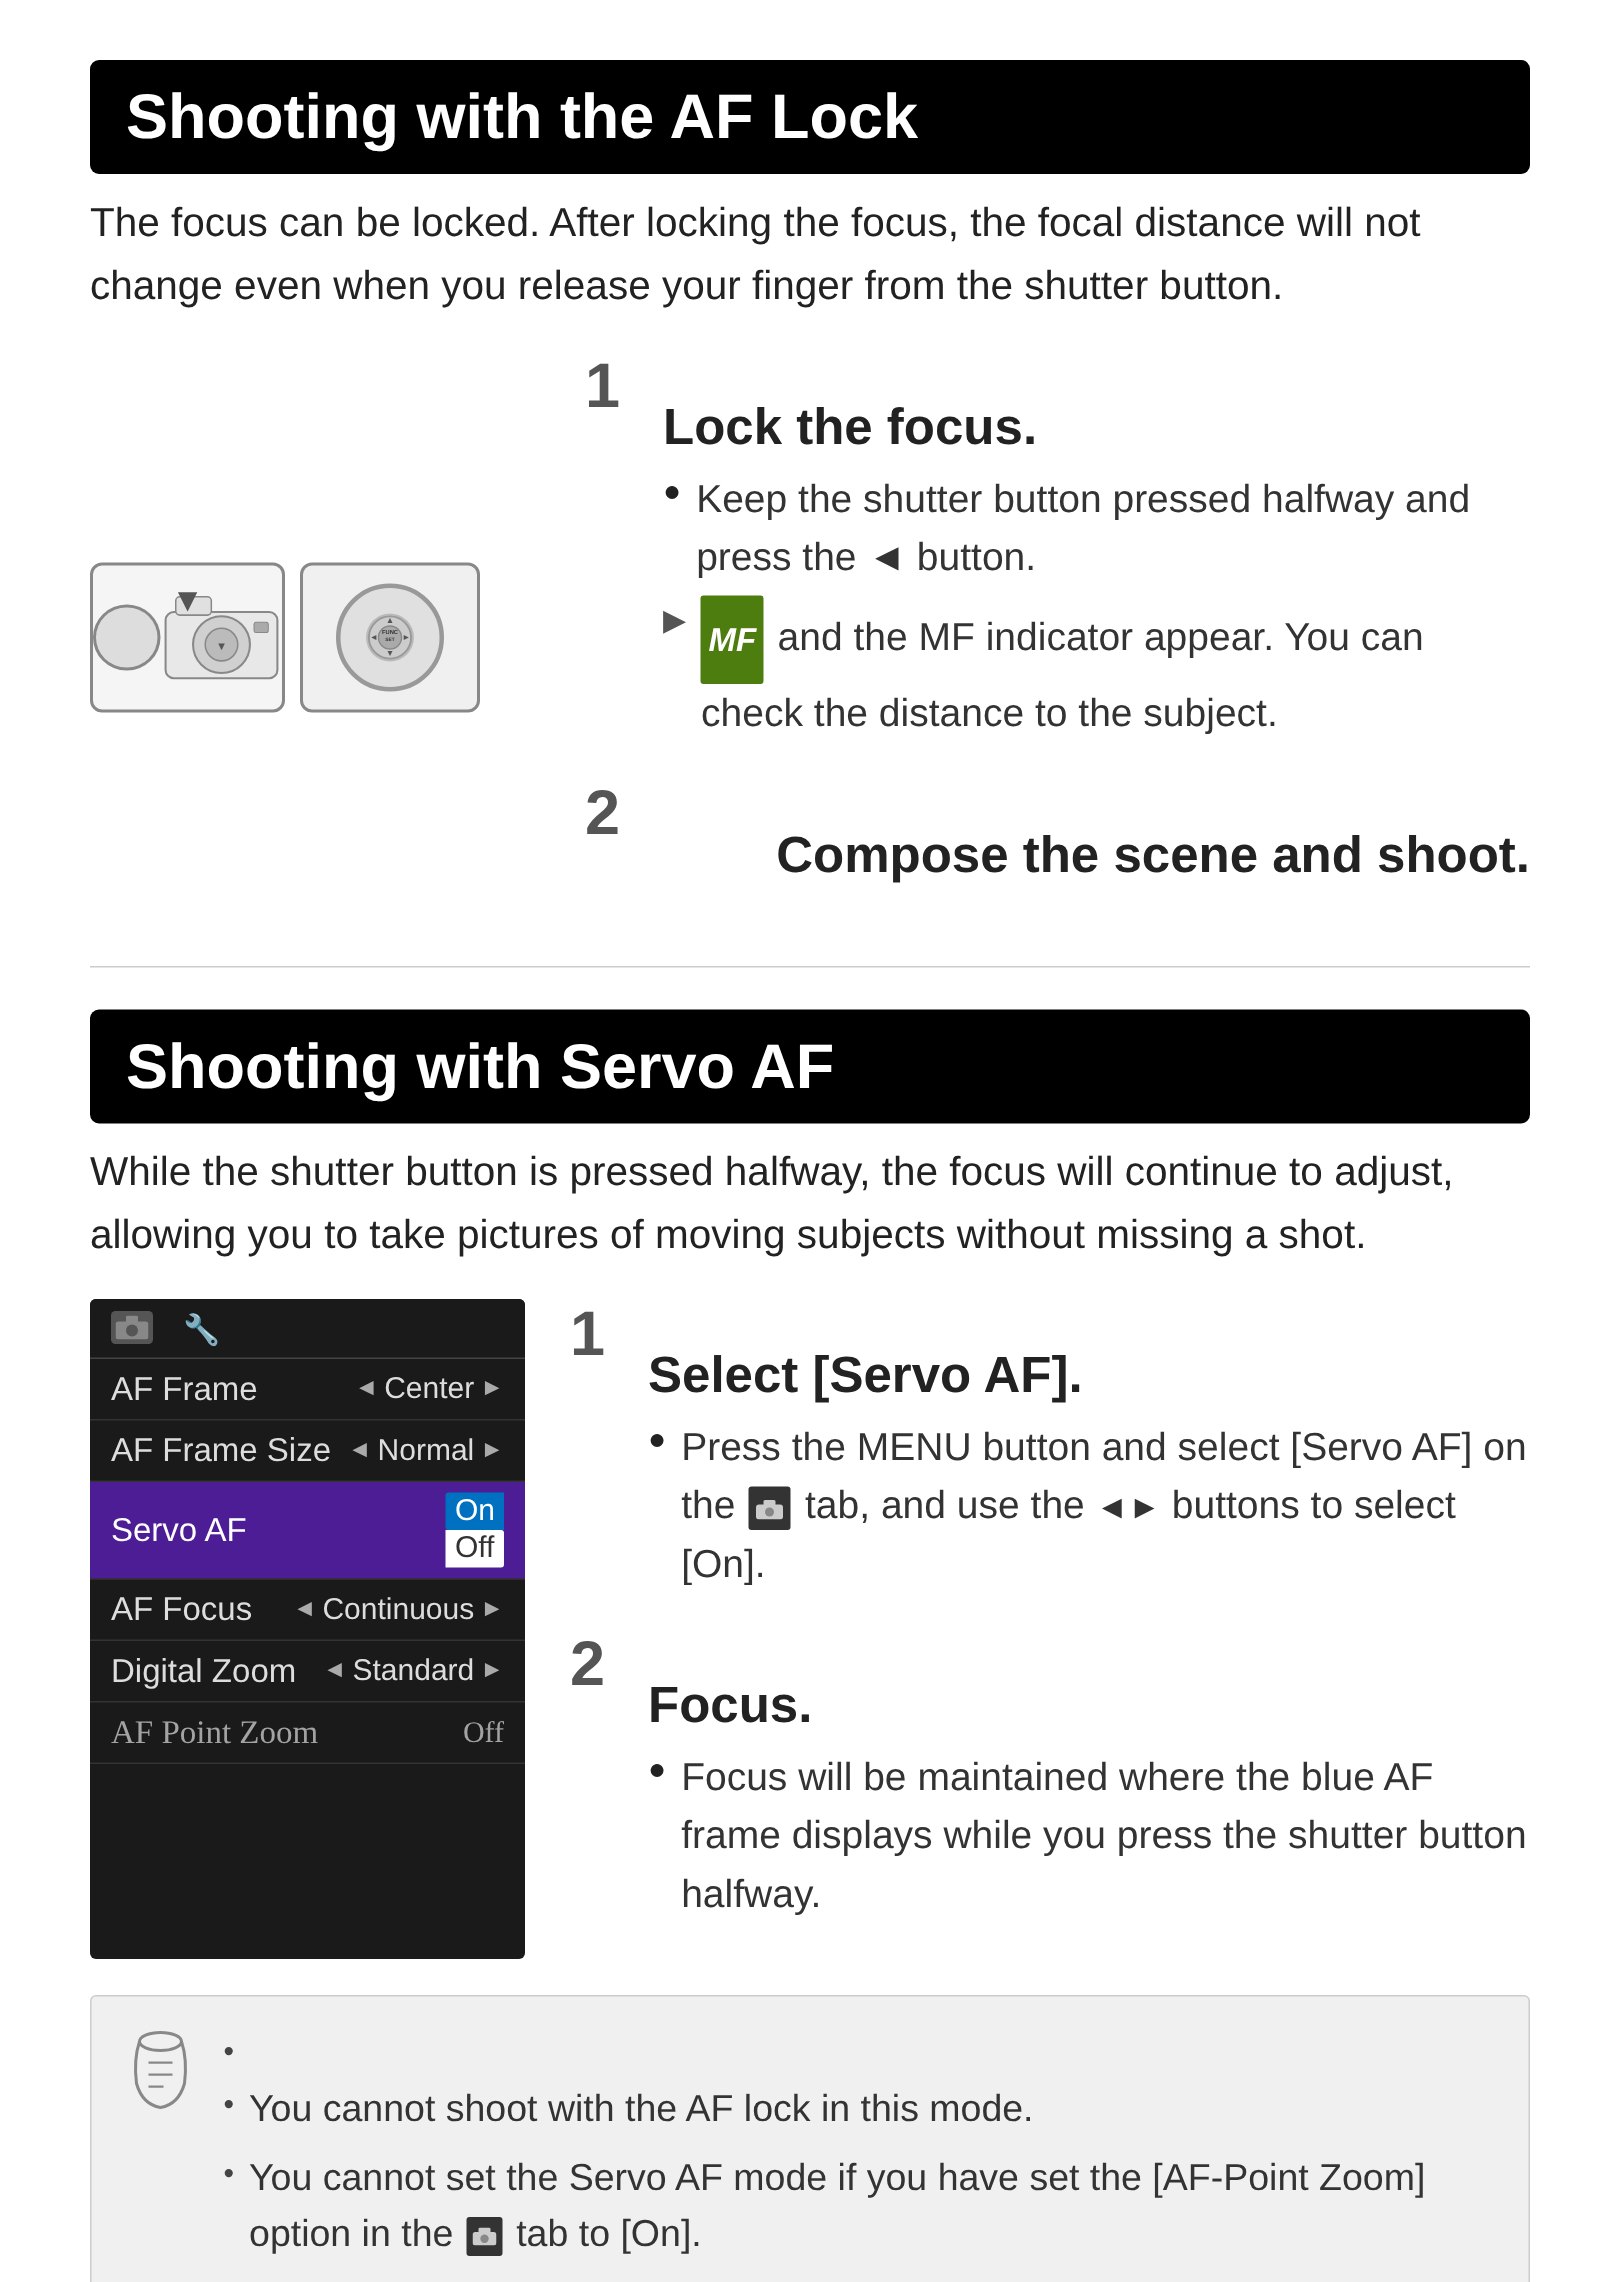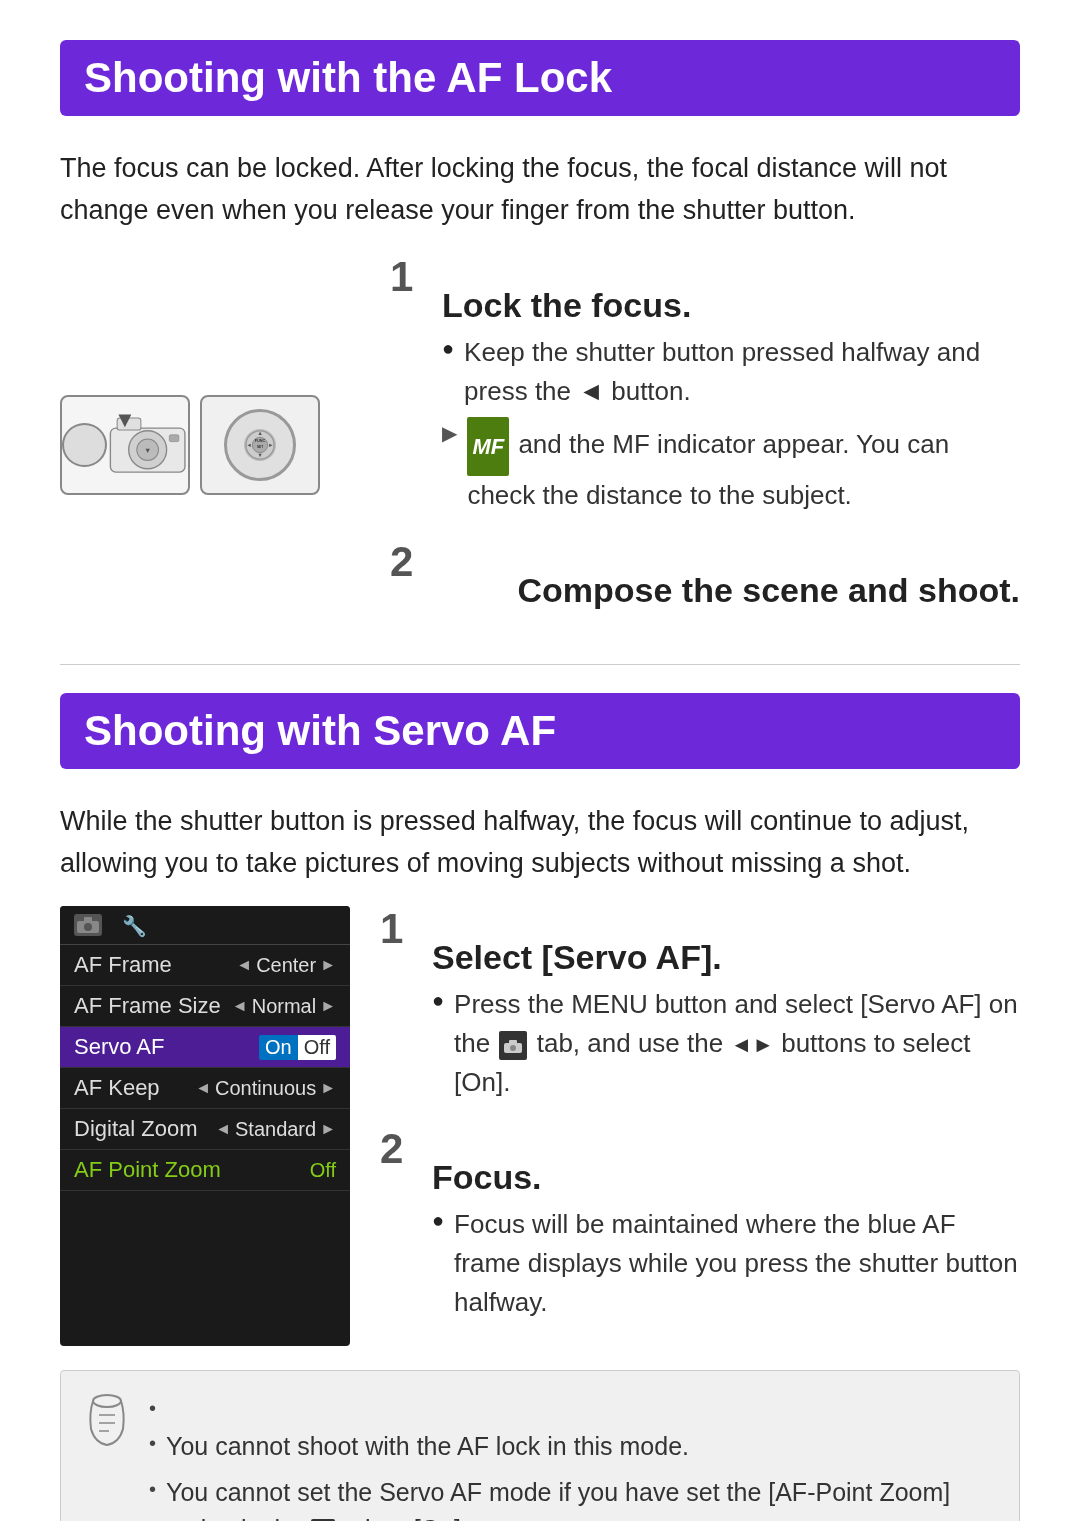--- a/index.html
+++ b/index.html
@@ -8,27 +8,27 @@
       min-height: 1521px;
       background: #fff;
       font-family: Arial, Helvetica, sans-serif;
       font-size: 28px;
       color: #222;
       padding: 40px 60px 60px 60px;
     }
 
     
     .section-header {
-      background: #6d28d9;
+      background: #000000;
       color: #fff;
       font-size: 42px;
       font-weight: bold;
       padding: 14px 24px;
       border-radius: 6px;
-      margin-bottom: 32px;
+      margin-bottom: 12px;
     }
 
     
     .intro-text {
       font-size: 27px;
       line-height: 1.55;
       margin-bottom: 22px;
       color: #222;
     }
 
@@ -254,36 +254,38 @@
       gap: 4px;
       font-size: 20px;
     }
     .menu-arrow-left { color: #aaa; font-size: 16px; }
     .menu-arrow-right { color: #aaa; font-size: 16px; }
 
     .on-off {
       display: inline-flex;
       gap: 0;
       font-size: 20px;
+      flex-direction: column;
     }
     .on-badge {
       background: #0070c0;
       color: #fff;
       padding: 1px 6px;
       border-radius: 2px 0 0 2px;
     }
     .off-badge {
       background: #fff;
       color: #333;
       padding: 1px 6px;
       border-radius: 0 2px 2px 0;
     }
 
     .menu-row-grayed {
-      color: #84cc16;
+      color: #a3a3a3;
+      font-family: Liberation Serif, serif;
     }
 
     
     .section-divider {
       border: none;
       border-top: 1px solid #ccc;
       margin: 28px 0;
     }
 
     
@@ -468,21 +470,21 @@
         <span class="menu-row-label">Servo AF</span>
         <span class="menu-row-value">
           <span class="on-off">
             <span class="on-badge">On</span>
             <span class="off-badge">Off</span>
           </span>
         </span>
       </div>
 
       <div class="menu-row">
-        <span class="menu-row-label">AF Keep</span>
+        <span class="menu-row-label">AF Focus</span>
         <span class="menu-row-value">
           <span class="menu-arrow-left">◄</span>
           <span>Continuous</span>
           <span class="menu-arrow-right">►</span>
         </span>
       </div>
 
       <div class="menu-row">
         <span class="menu-row-label">Digital Zoom</span>
         <span class="menu-row-value">

